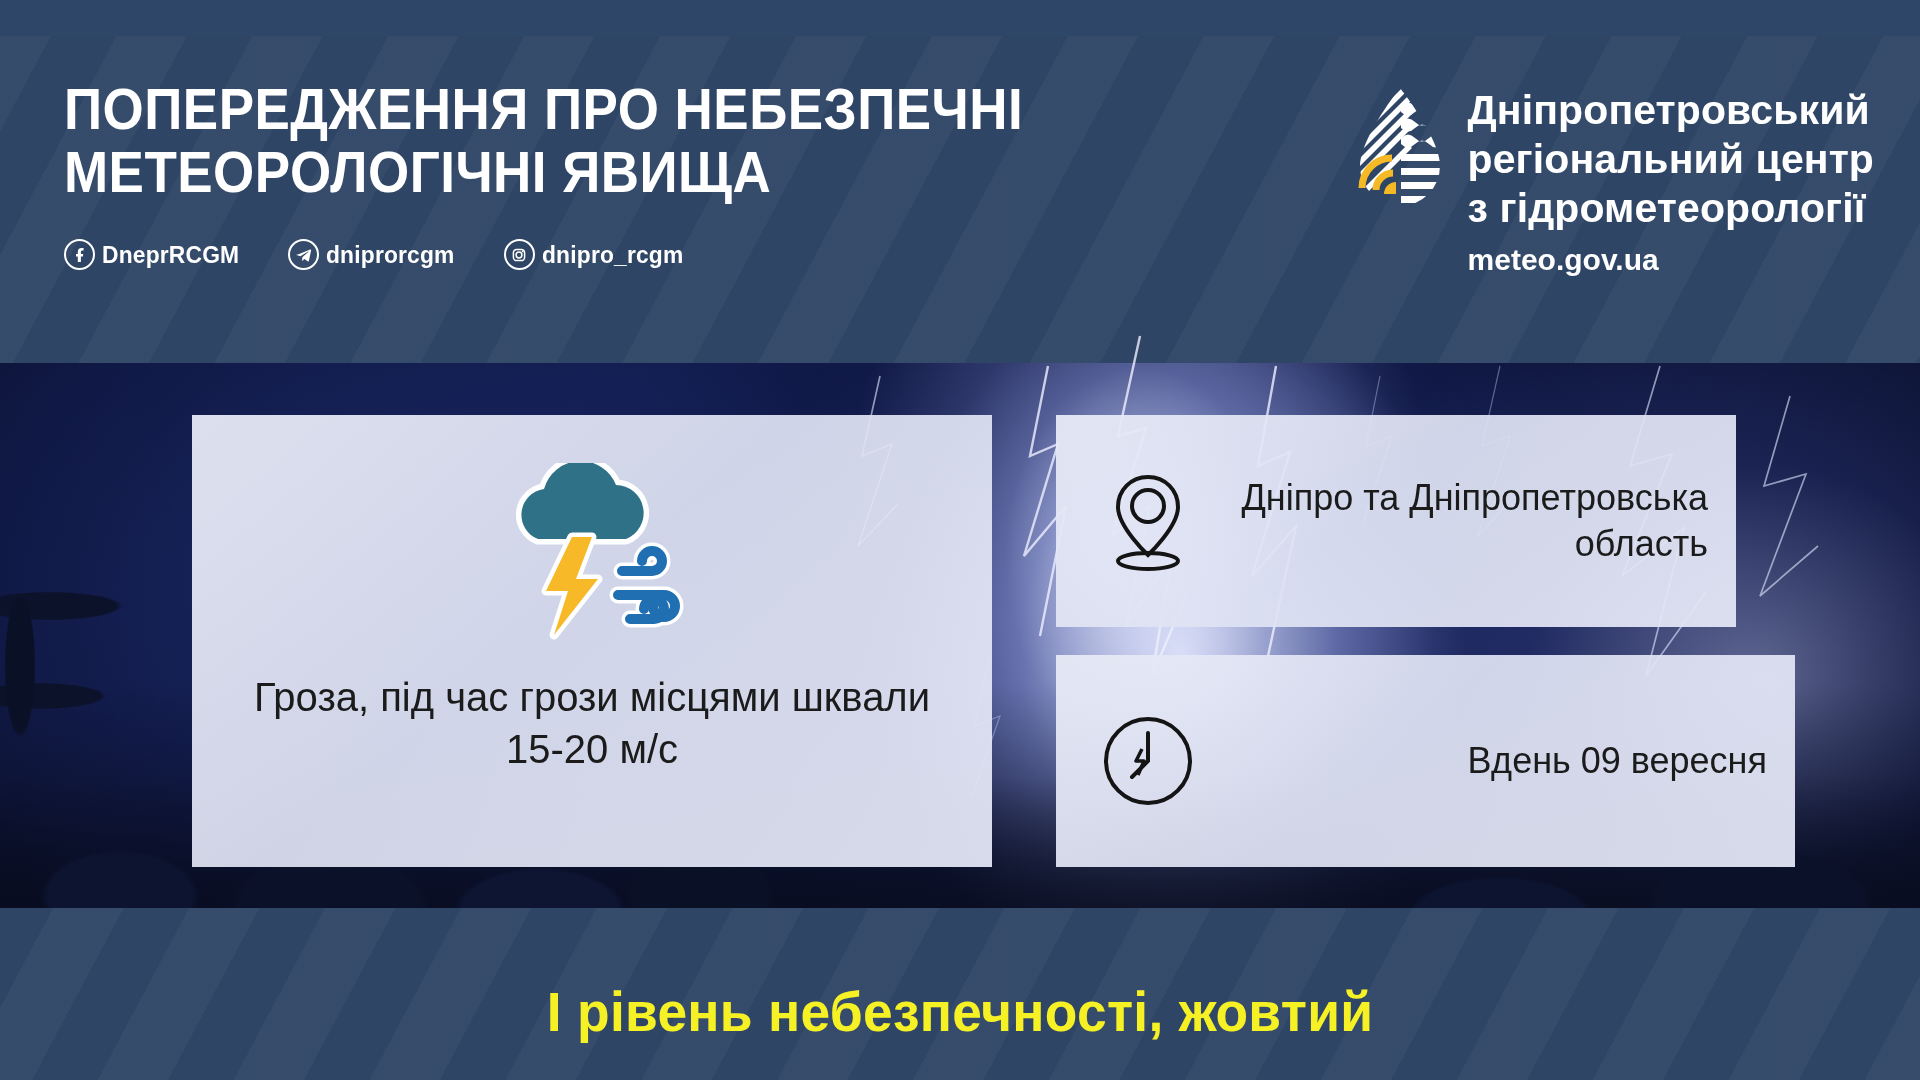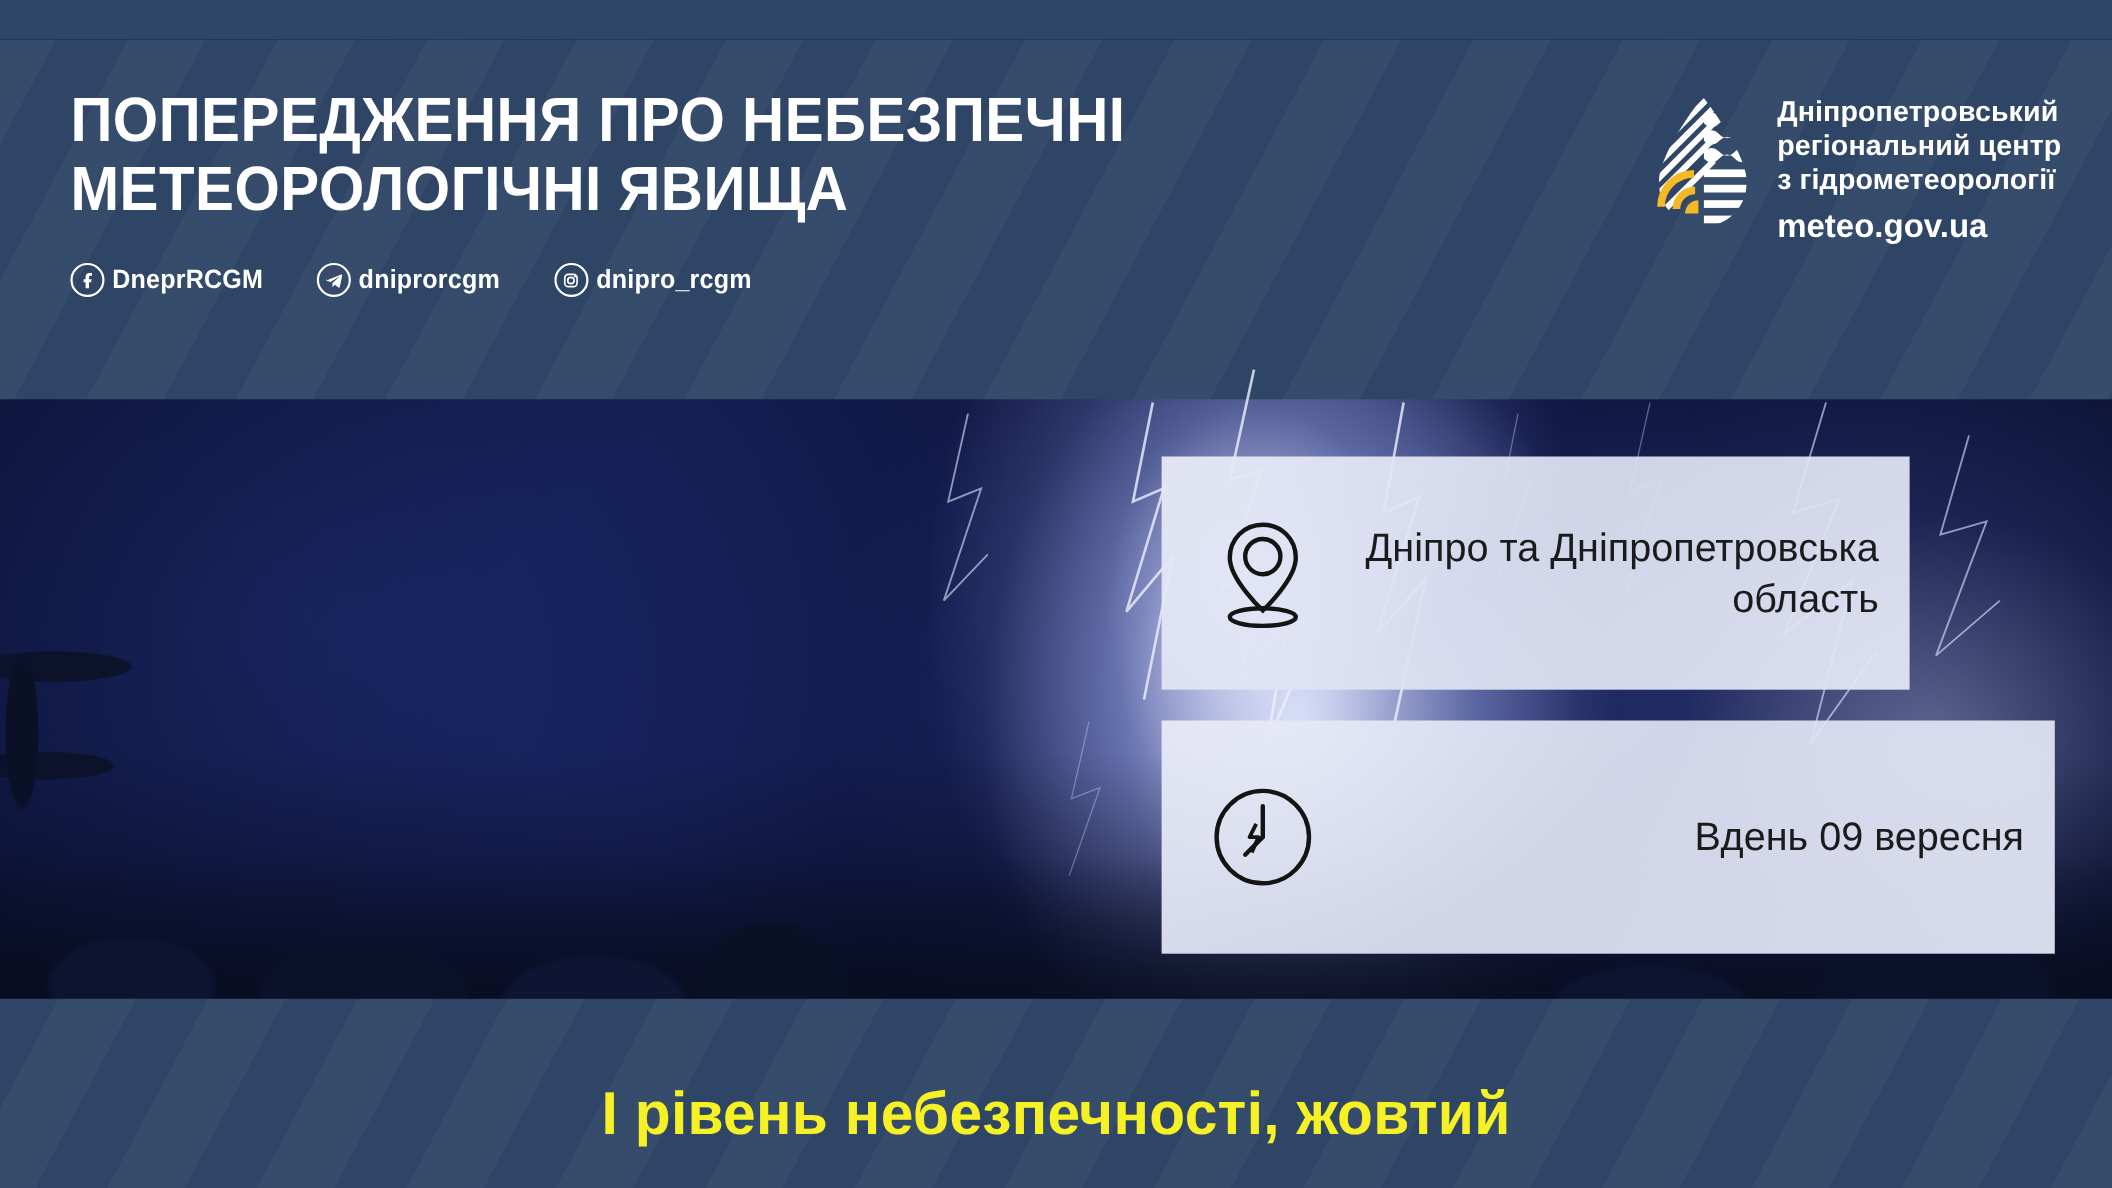--- a/index.html
+++ b/index.html
@@ -111,21 +111,21 @@
   .social-label {
     color:#ffffff; font-size:24px; font-weight:bold; letter-spacing:.2px;
     transform:scaleX(.95); transform-origin:left center;
   }
 
   
   .brand { display:flex; align-items:flex-start; gap:22px; padding-top:14px; }
   .brand-logo { width:92px; height:124px; flex:0 0 auto; position:relative; }
   .brand-text { }
   .brand-line {
-    color:#ffffff; font-size:26px; font-weight:bold; line-height:1.20;
+    color:#ffffff; font-size:41px; font-weight:bold; line-height:1.20;
     letter-spacing:.1px; white-space:nowrap;
   }
   .brand-url {
     color:#ffffff; font-size:30px; font-weight:bold; line-height:1.2;
     margin-top:8px;
   }
 
   
   .cards { position:absolute; left:0; top:327px; width:1920px; height:545px; z-index:4; }
 
@@ -149,21 +149,21 @@
     text-align:center;
     font-weight:normal;
   }
 
   
   .card-right-top {
     position:absolute; left:1056px; top:52px; width:680px; height:212px;
     display:flex; align-items:center; padding:0 28px 0 46px; gap:34px;
   }
   .card-right-bottom {
-    position:absolute; left:1056px; top:292px; width:812px; height:212px;
+    position:absolute; left:1056px; top:292px; width:739px; height:212px;
     display:flex; align-items:center; padding:0 28px 0 46px; gap:53px;
   }
   .rc-icon { width:92px; height:104px; flex:0 0 auto; }
   .rc-text {
     flex:1; text-align:right; color:#1b1b1b;
     font-size:36px; line-height:1.28;
   }
 
   
   .footer-band {
@@ -297,20 +297,41 @@
           <div class="brand-line">з гідрометеорології</div>
           <div class="brand-url">meteo.gov.ua</div>
         </div>
       </div>
 
     </div>
   </div>
 
   <div class="cards">
 
+    <div class="card card-left">
+      <svg class="storm-icon" viewBox="0 0 240 190">
+        <g stroke="#ffffff" stroke-width="11" stroke-linejoin="round" fill="none">
+          <path d="M66 76 a26 26 0 0 1 6 -50 a38 38 0 0 1 72 -4 a28 28 0 0 1 10 54 z"></path>
+        </g>
+        <path d="M66 76 a26 26 0 0 1 6 -50 a38 38 0 0 1 72 -4 a28 28 0 0 1 10 54 z" fill="#2f7287"></path>
+        <path d="M100 74 L74 128 L96 128 L82 172 L126 116 L104 116 L120 74 Z" fill="#f7b928" stroke="#ffffff" stroke-width="9" stroke-linejoin="round" paint-order="stroke"></path>
+        <g stroke="#ffffff" stroke-width="17" stroke-linecap="round" fill="none">
+          <path d="M150 108 h30 a10 10 0 1 0 -10 -10"></path>
+          <path d="M146 132 h46 a11 11 0 1 1 -11 11"></path>
+          <path d="M158 156 h24 a10 10 0 1 0 -10 -10"></path>
+        </g>
+        <g stroke="#1f6fb2" stroke-width="10" stroke-linecap="round" fill="none">
+          <path d="M150 108 h30 a10 10 0 1 0 -10 -10"></path>
+          <path d="M146 132 h46 a11 11 0 1 1 -11 11"></path>
+          <path d="M158 156 h24 a10 10 0 1 0 -10 -10"></path>
+        </g>
+      </svg>
+      <div class="card-left-text">Гроза, під час грози місцями
+шквали 15-20 м/с</div>
+    </div>
 
     <div class="card card-right-top">
       <svg class="rc-icon" viewBox="0 0 92 104">
         <path d="M46 8 C29 8 16 21 16 38 C16 58 46 86 46 86 C46 86 76 58 76 38 C76 21 63 8 46 8 Z" fill="none" stroke="#141414" stroke-width="4"></path>
         <circle cx="46" cy="37" r="16" fill="none" stroke="#141414" stroke-width="4"></circle>
         <ellipse cx="46" cy="92" rx="30" ry="8" fill="none" stroke="#141414" stroke-width="4"></ellipse>
       </svg>
       <div class="rc-text">Дніпро та
 Дніпропетровська область</div>
     </div>

